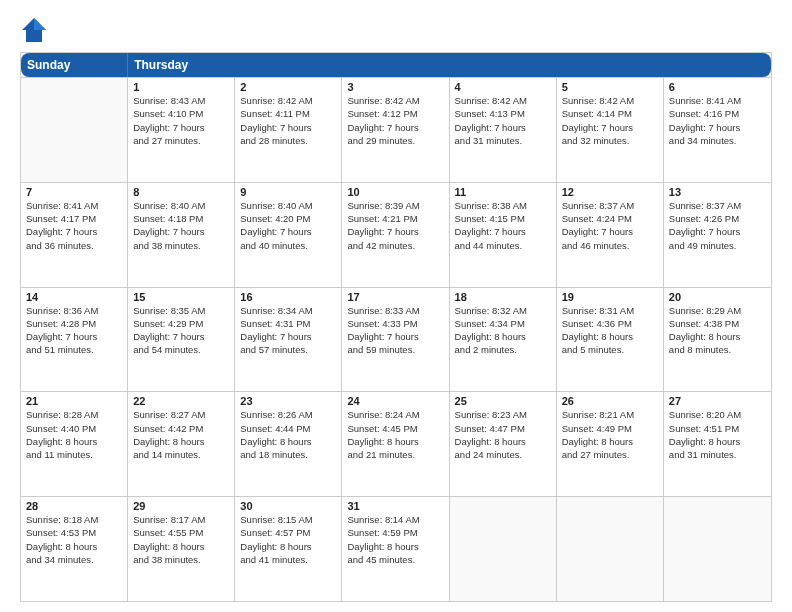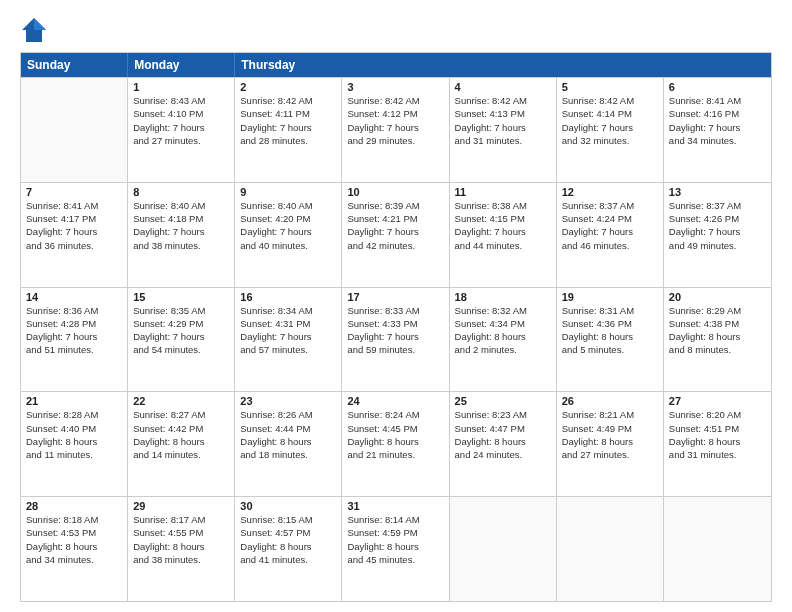--- a/index.html
+++ b/index.html
@@ -57,20 +57,21 @@
     .calendar {
       flex: 1;
       display: flex;
       flex-direction: column;
       border: 1px solid #ccc;
     }
     .cal-header {
       display: grid;
       grid-template-columns: repeat(7, 1fr);
       background: #1a5ca8;
+      border-radius: 8px;
     }
     .cal-header-cell {
       color: #fff;
       font-size: 12px;
       font-weight: bold;
       text-align: left;
       padding: 5px 6px;
       border-right: 1px solid #3a7acc;
     }
     .cal-header-cell:last-child { border-right: none; }
@@ -124,21 +125,20 @@
     </div>
     <div class="title-block">
       <div class="month-title"></div>
       <div class="location"></div>
     </div>
   </div>
 
   <div class="calendar">
     <div class="cal-header">
     <div class="cal-header-cell">Sunday</div>
-        <div class="cal-header-cell">Monday</div>
         <div class="cal-header-cell">Thursday</div>
       </div>
     <div class="cal-body">
     <div class="cal-row">
           <div class="cal-cell empty"></div>
           <div class="cal-cell">
             <div class="day-num">1</div>
             <div class="cell-line">Sunrise: 8:43 AM</div>
             <div class="cell-line">Sunset: 4:10 PM</div>
             <div class="cell-line">Daylight: 7 hours</div>

